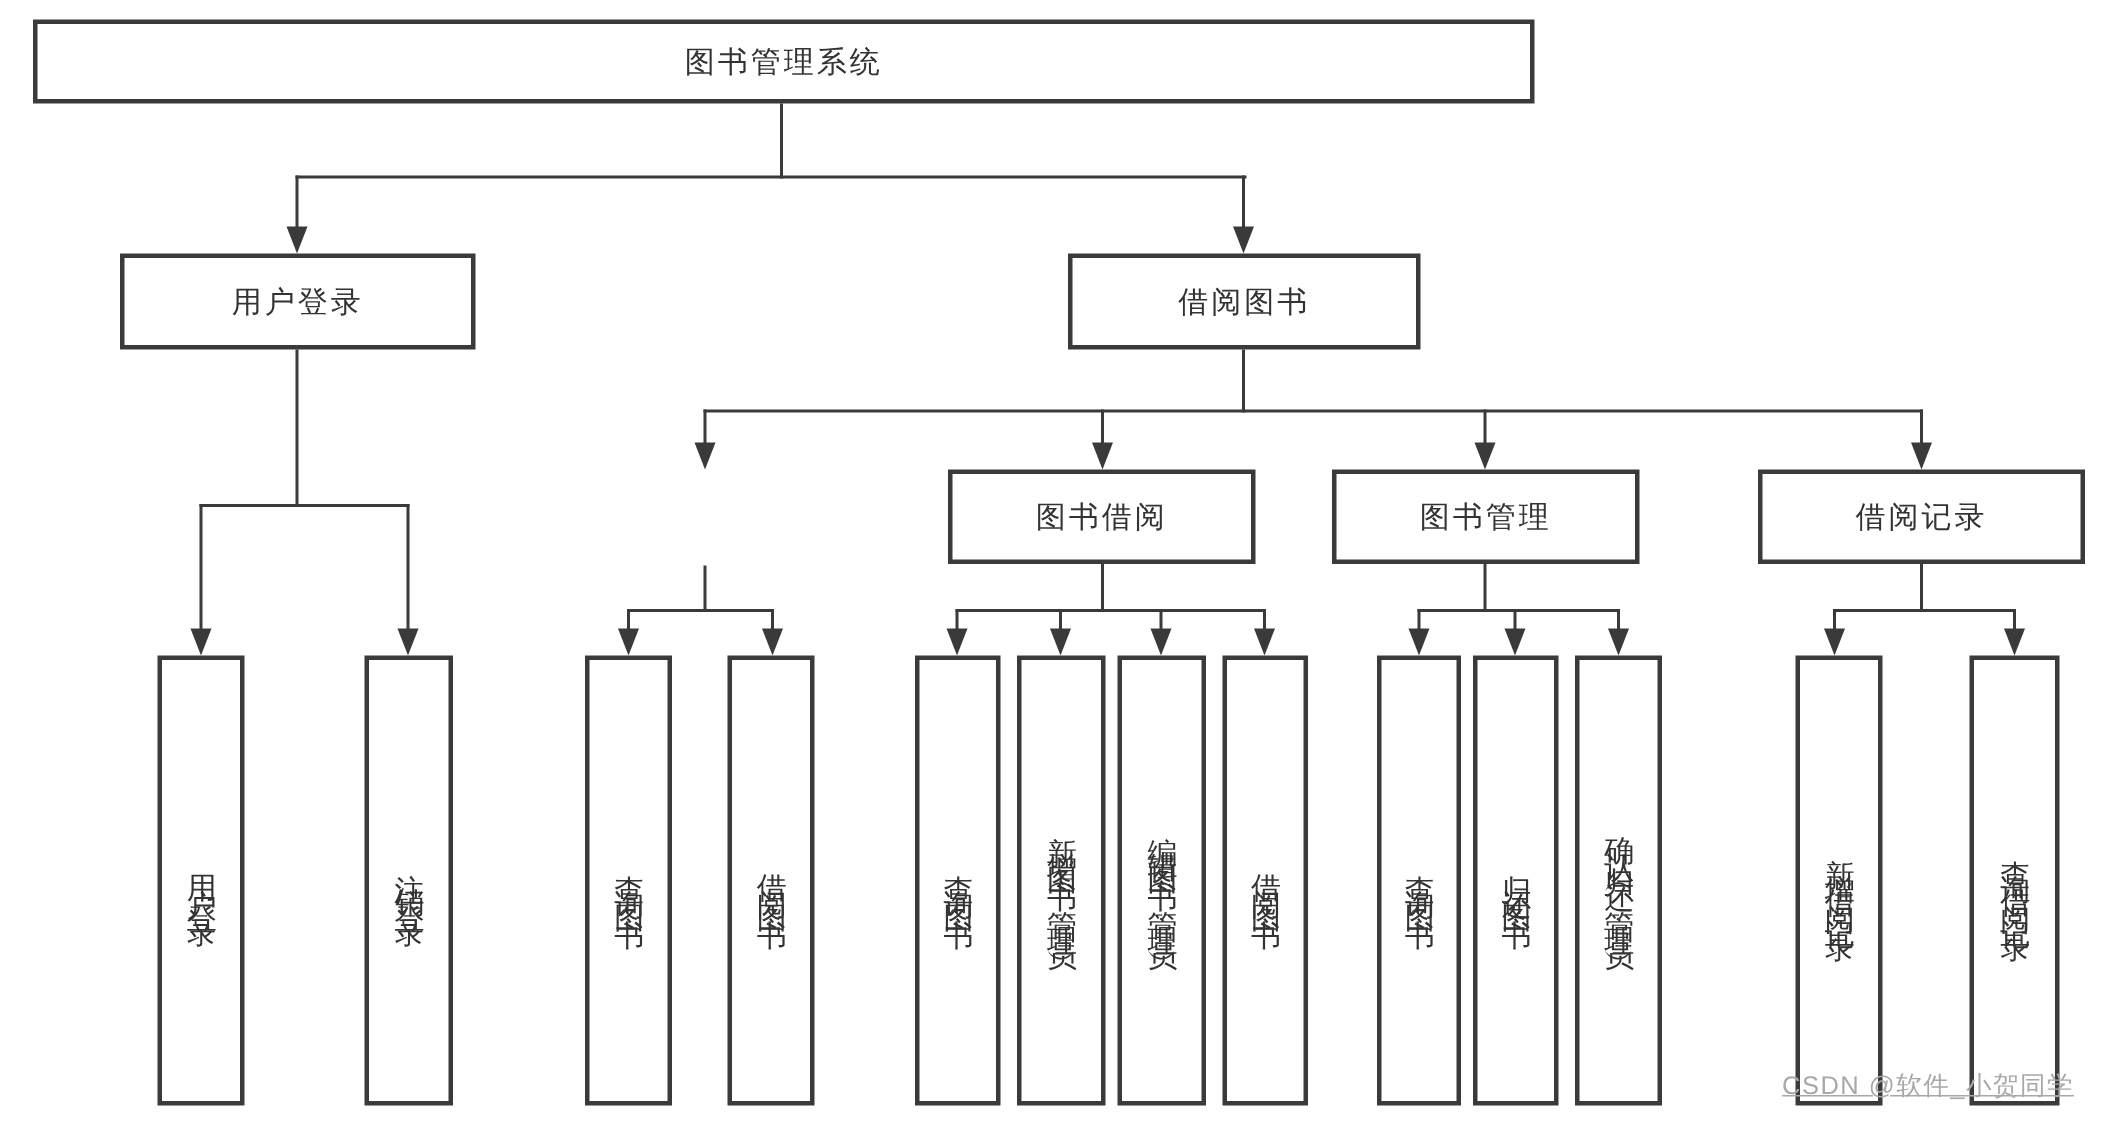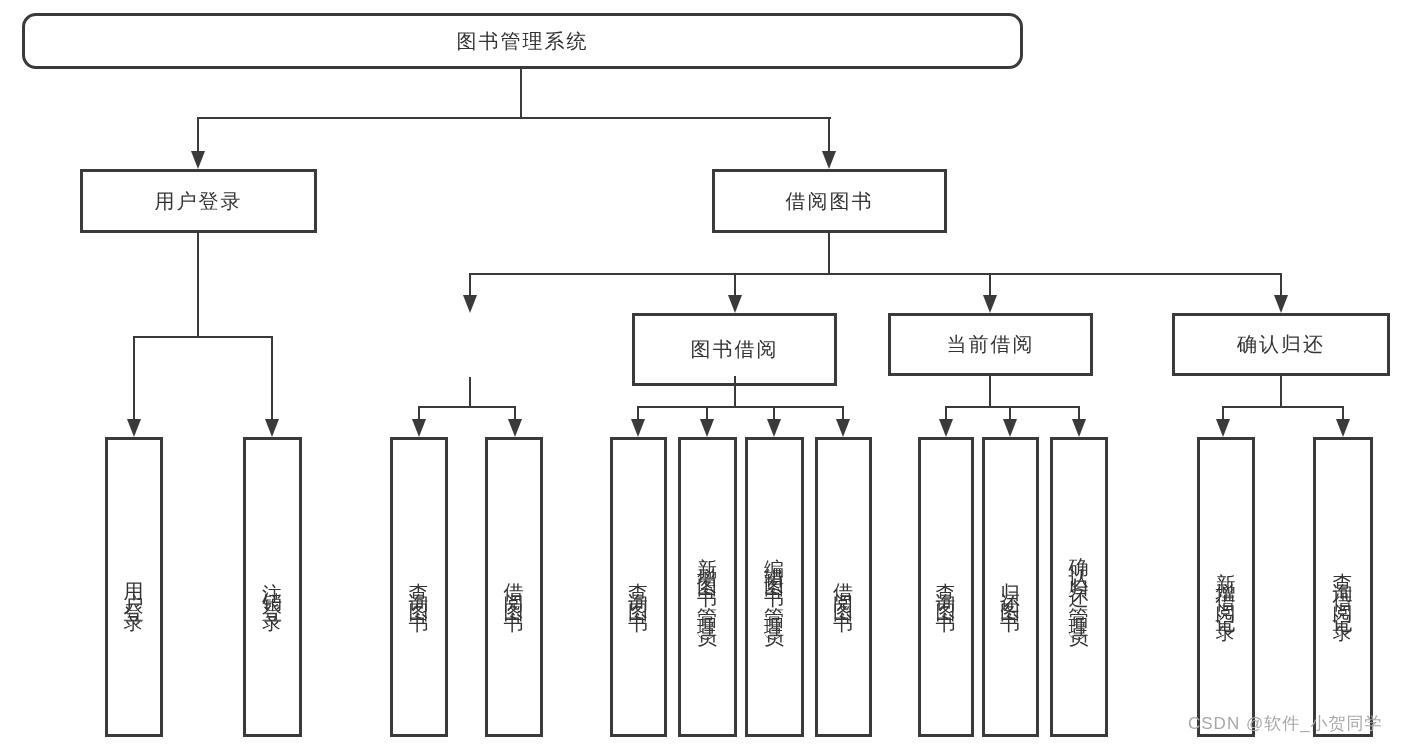--- a/index.html
+++ b/index.html
@@ -49,50 +49,51 @@
     border-left:7px solid transparent;
     border-right:7px solid transparent;
     border-top:18px solid var(--line);
   }
   .watermark{
     position:absolute;
     font-size:17px;
     color:var(--wm);
     letter-spacing:1px;
     white-space:nowrap;
+    text-decoration:underline;
   }
 </style>
 </head>
 <body>
 
 <div id="canvas">
 
-  <div class="box" style="left:22px;top:13px;width:1001px;height:56px;border-radius:14px;">
+  <div class="box" style="left:22px;top:13px;width:1001px;height:56px;">
     <span>图书管理系统</span>
   </div>
 
   <div class="box" style="left:80px;top:169px;width:237px;height:64px;">
     <span>用户登录</span>
   </div>
 
   <div class="box" style="left:712px;top:169px;width:235px;height:64px;">
     <span>借阅图书</span>
   </div>
 
 
-  <div class="box" style="left:632px;top:313px;width:205px;height:73px;">
+  <div class="box" style="left:632px;top:313px;width:205px;height:63px;">
     <span>图书借阅</span>
   </div>
 
   <div class="box" style="left:888px;top:313px;width:205px;height:63px;">
-    <span>当前借阅</span>
+    <span>图书管理</span>
   </div>
 
   <div class="box" style="left:1172px;top:313px;width:218px;height:63px;">
-    <span>确认归还</span>
+    <span>借阅记录</span>
   </div>
 
   <div class="leaf" style="left:105px;top:437px;width:58px;height:300px;">
     <span>用户登录</span>
   </div>
   <div class="leaf" style="left:243px;top:437px;width:59px;height:300px;">
     <span>注销登录</span>
   </div>
 
   <div class="leaf" style="left:390px;top:437px;width:58px;height:300px;">

